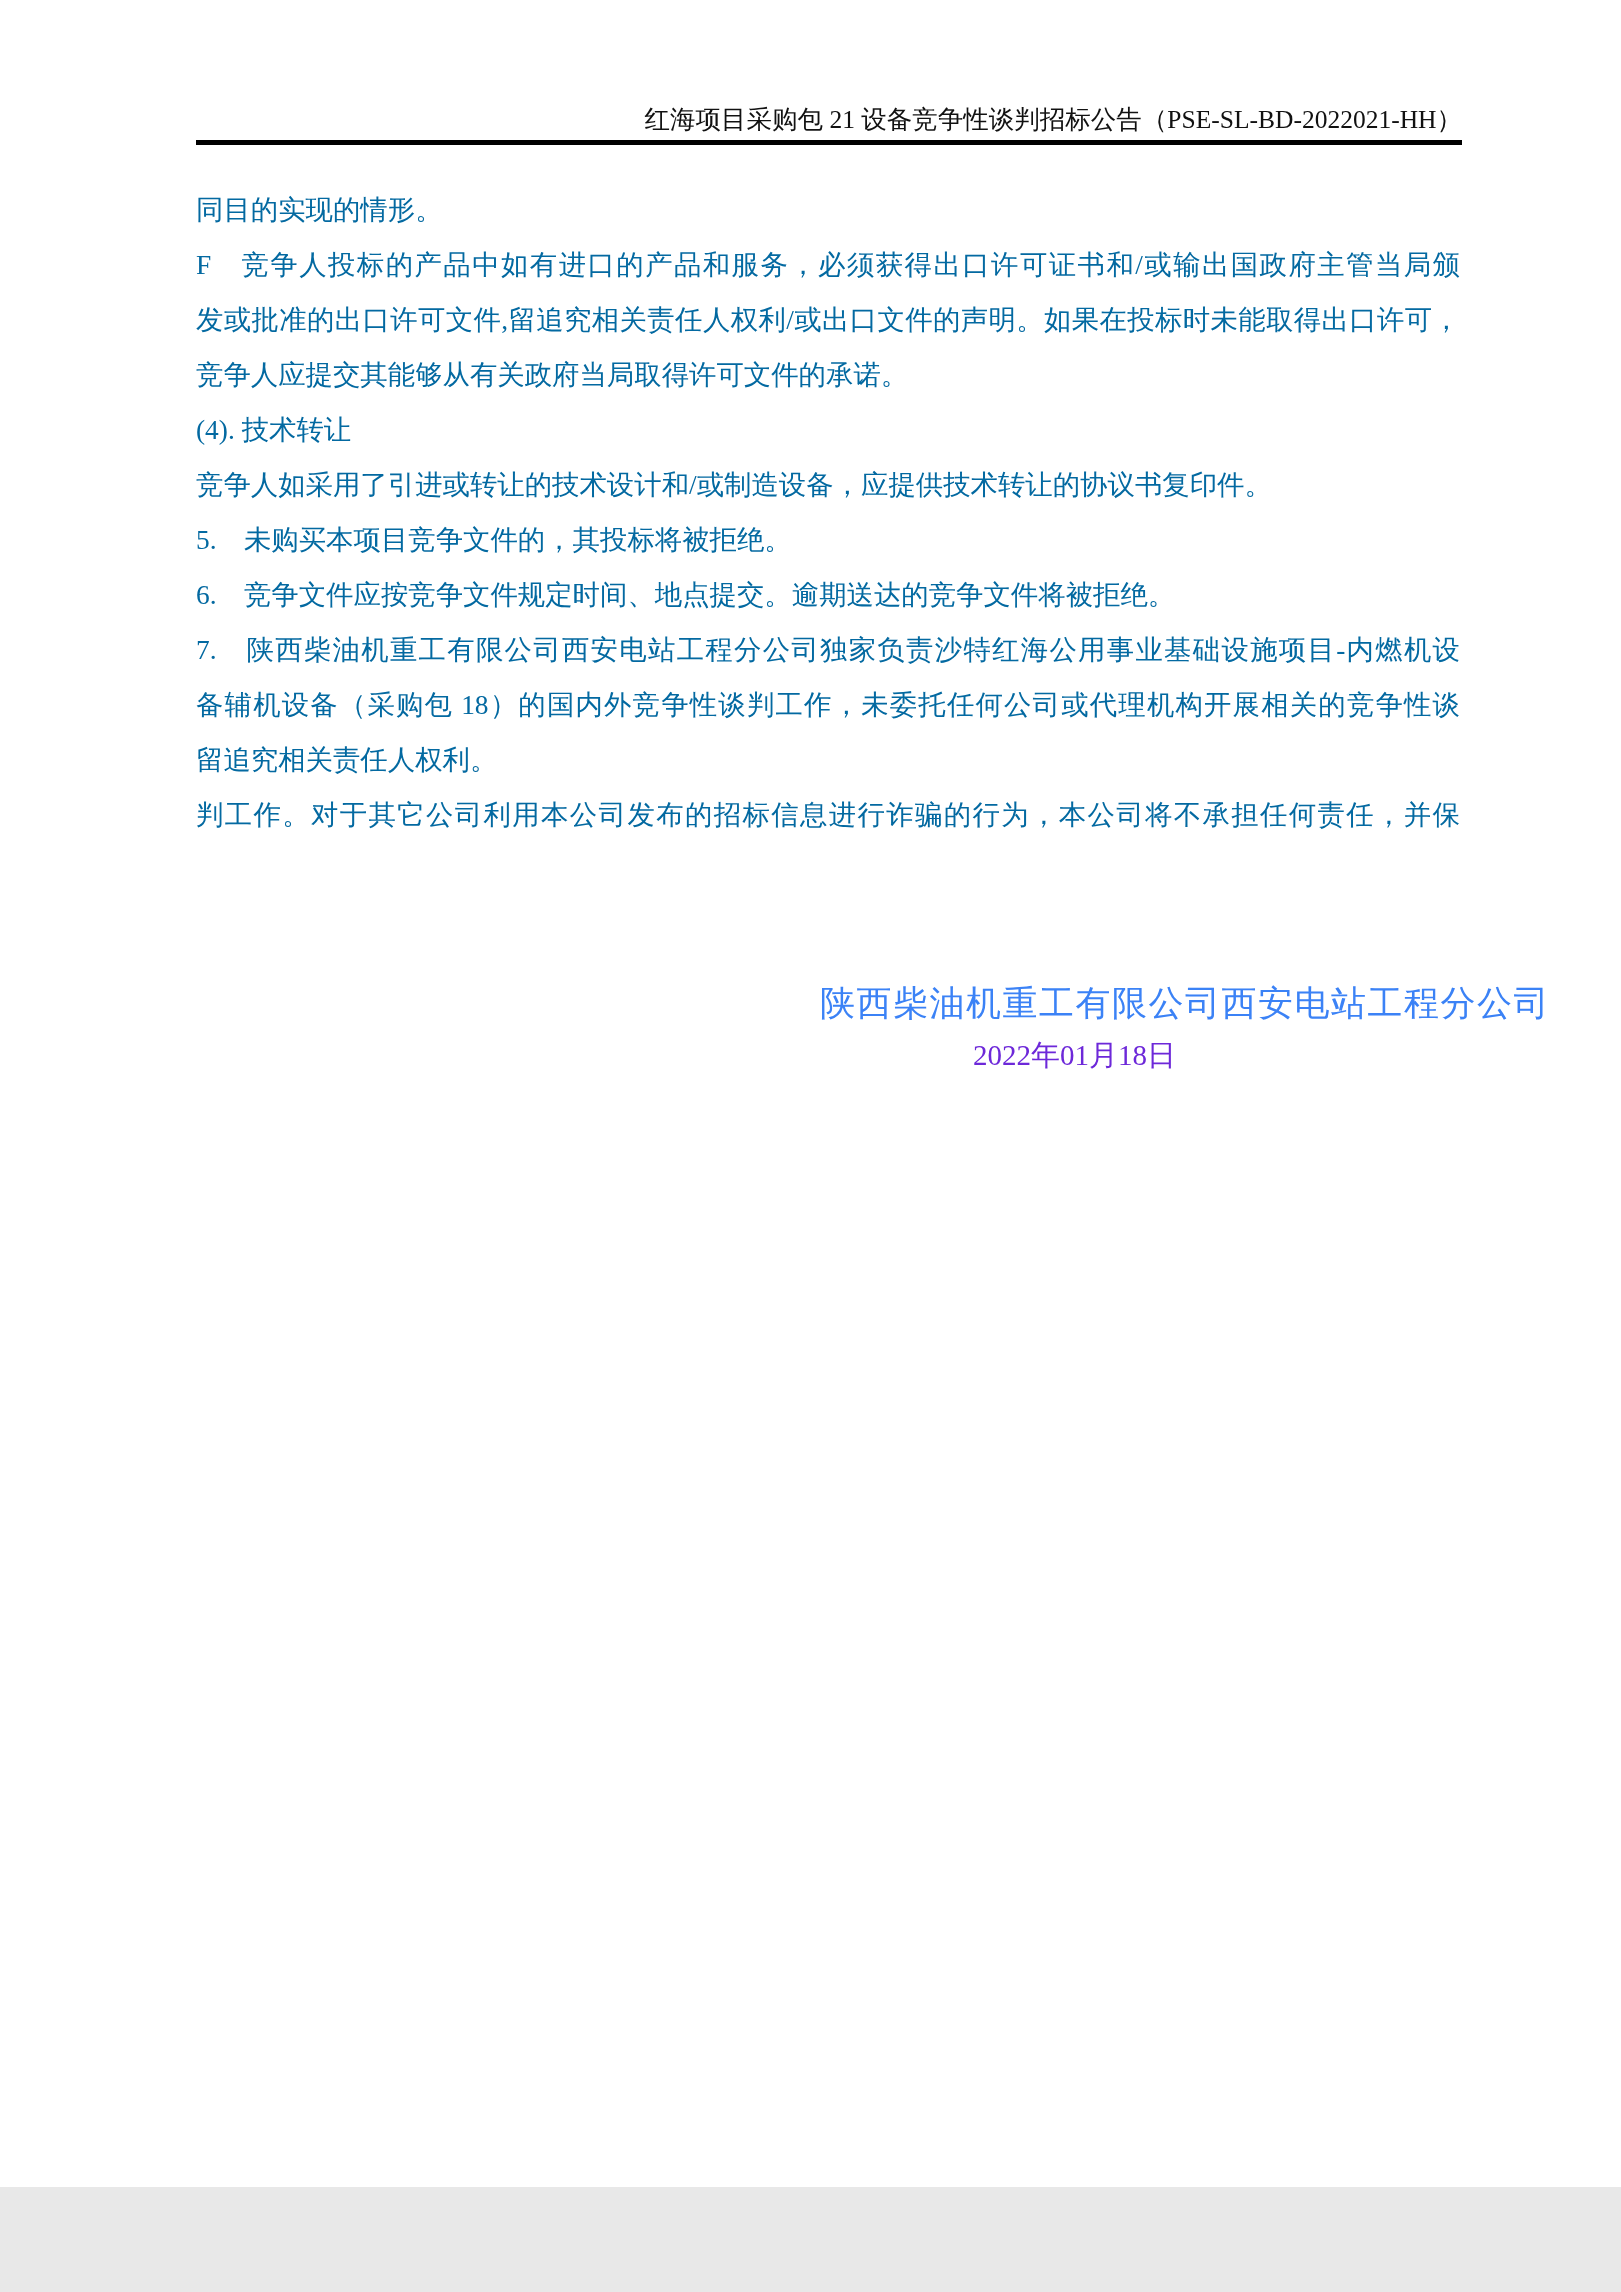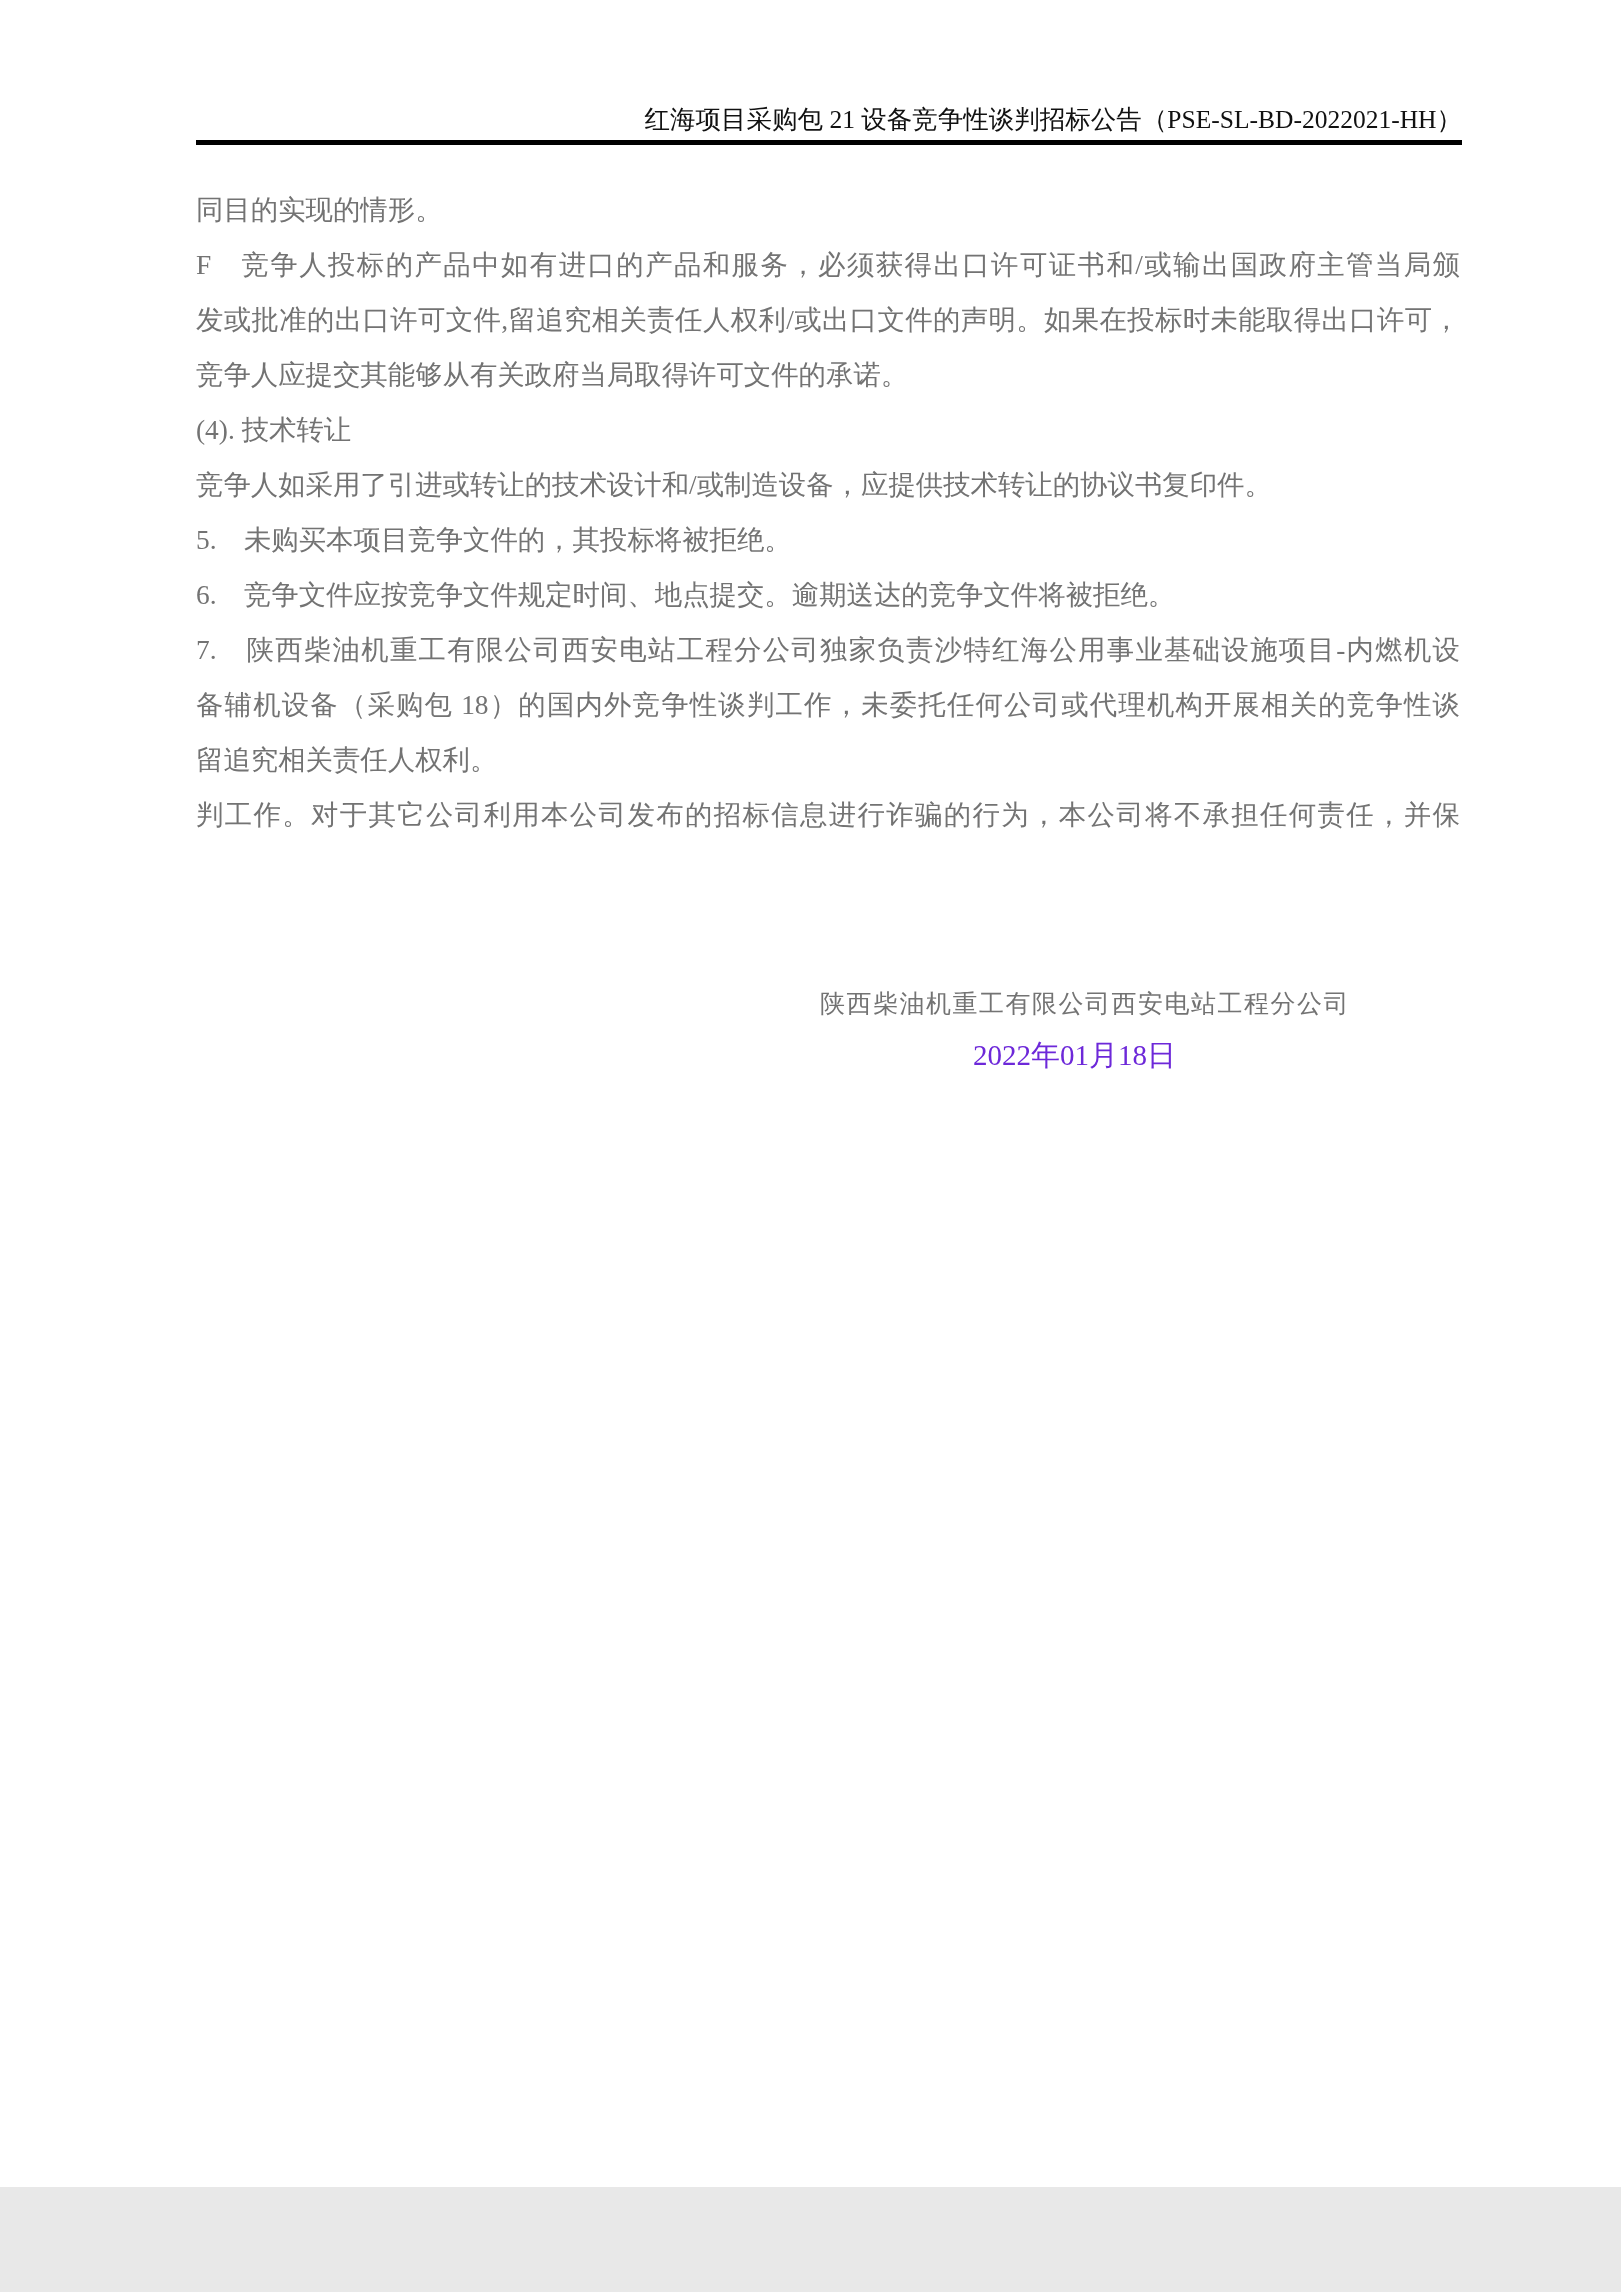--- a/index.html
+++ b/index.html
@@ -36,44 +36,44 @@
     width: 1266px;
     height: 4.9px;
     background: #000000;
   }
   .body-block {
     position: absolute;
     left: 196px;
     top: 183px;
     width: 1264px;
     font-size: 27.4px;
-    color: #737373;
+    color: #0369a1;
   }
   .bl {
     height: 55px;
     line-height: 55px;
     overflow: hidden;
     text-align: left;
     white-space: nowrap;
   }
   .bl.j {
     white-space: normal;
     text-align: justify;
     text-align-last: justify;
   }
   .sig-company {
     position: absolute;
     left: 820px;
     top: 985px;
     height: 37px;
     line-height: 37px;
-    font-size: 25px;
+    font-size: 35px;
     letter-spacing: 1.5px;
     white-space: nowrap;
-    color: #737373;
+    color: #3b82f6;
   }
   .sig-date {
     position: absolute;
     left: 973px;
     top: 1037px;
     height: 37px;
     line-height: 37px;
     font-size: 29px;
     white-space: nowrap;
     color: #6d28d9;

